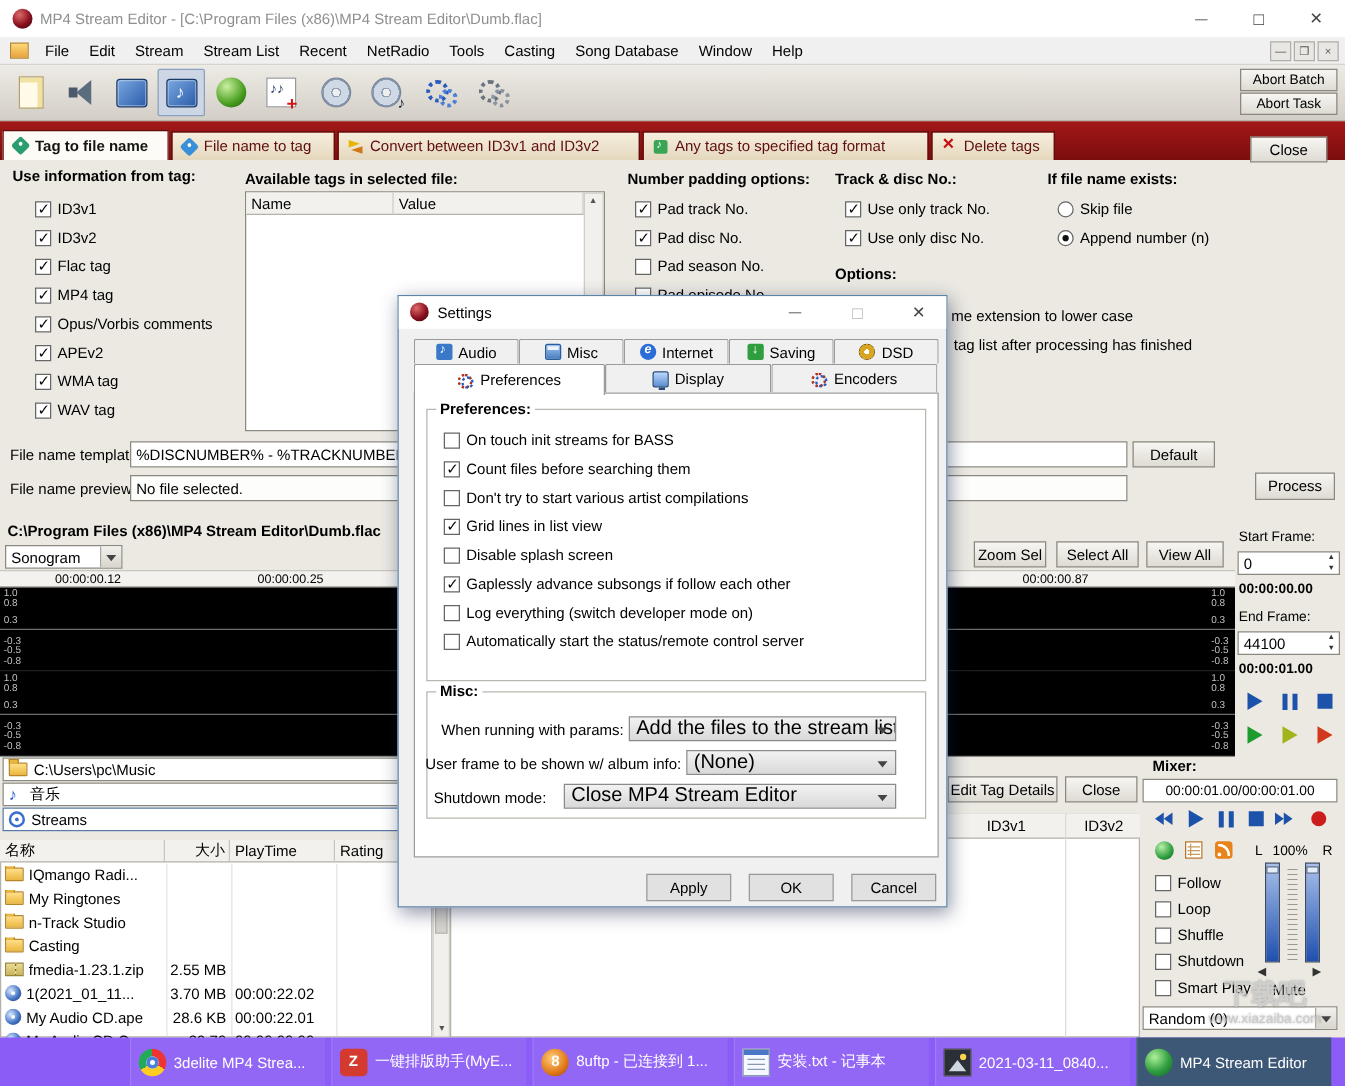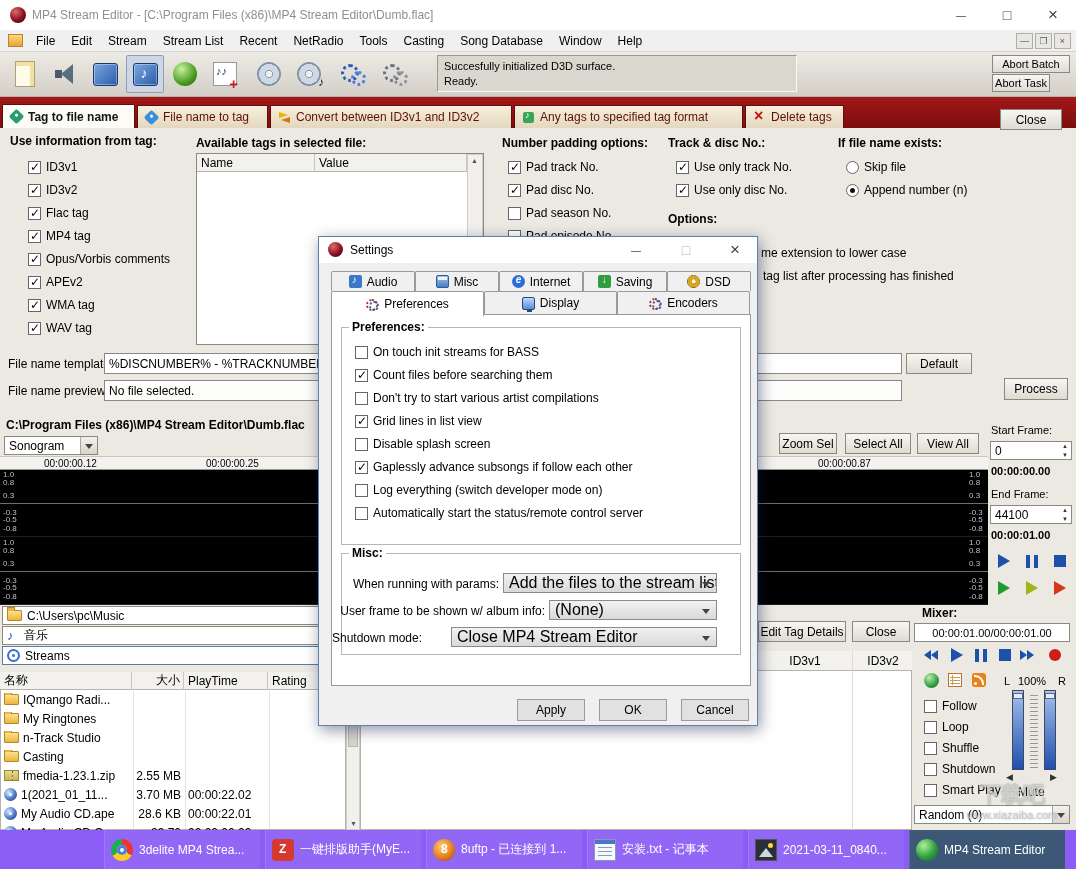--- a/index.html
+++ b/index.html
@@ -215,26 +215,22 @@
     </span>
   <span class="tbi" style="left:290px">
       <span class="shape-disc note"></span>
     </span>
   <span class="tbi" style="left:334px">
       <span class="shape-gears"></span>
     </span>
   <span class="tbi" style="left:376px">
       <span class="shape-gears gray"></span>
     </span>
-  <div class="statusbox">
-    <div>Succesfully initialized D3D surface.</div>
-    <div>Ready.</div>
-  </div>
   <span class="btn" style="left:992px;top:3px;width:78px;height:18px;font-size:11px">Abort Batch</span>
-  <span class="btn" style="left:992px;top:22px;width:58px;height:18px;font-size:11px">Abort Task</span>
+  <span class="btn" style="left:992px;top:22px;width:78px;height:18px;font-size:11px">Abort Task</span>
 </div>
 
 <div class="tagband"></div>
 <div class="tagtab active" style="left:2px;width:133px">
   <span class="tti tti-tag1"></span>
   <span>Tag to file name</span>
 </div>
 <div class="tagtab" style="left:137px;width:131px">
   <span class="tti tti-tag2"></span>
   <span>File name to tag</span>
@@ -659,21 +655,21 @@
   <div class="gb" style="left:22px;top:316px;width:400px;height:102px"></div>
   <span class="gblabel" style="left:30px;top:309px">Misc:</span>
   <span class="L" style="left:20px;top:340px;width:160px;text-align:right;z-index:6">When running with params:</span>
   <div class="dcombo" style="left:184px;top:336px;width:214px">
       <span>Add the files to the stream list</span>
     </div>
   <span class="L" style="left:20px;top:367px;width:206px;text-align:right;z-index:6">User frame to be shown w/ album info:</span>
   <div class="dcombo" style="left:230px;top:363px;width:168px">
       <span>(None)</span>
     </div>
-  <span class="L" style="left:4px;top:394px;width:108px;text-align:center;z-index:6">Shutdown mode:</span>
+  <span class="L" style="left:28px;top:394px;width:108px;text-align:left;z-index:6">Shutdown mode:</span>
   <div class="dcombo" style="left:132px;top:390px;width:266px">
       <span>Close MP4 Stream Editor</span>
     </div>
 
   <span class="btn10" style="left:198px;top:462px;width:68px;height:22px">Apply</span>
   <span class="btn10" style="left:280px;top:462px;width:68px;height:22px">OK</span>
   <span class="btn10" style="left:362px;top:462px;width:68px;height:22px">Cancel</span>
 </div>
 
 <div class="taskbar">

